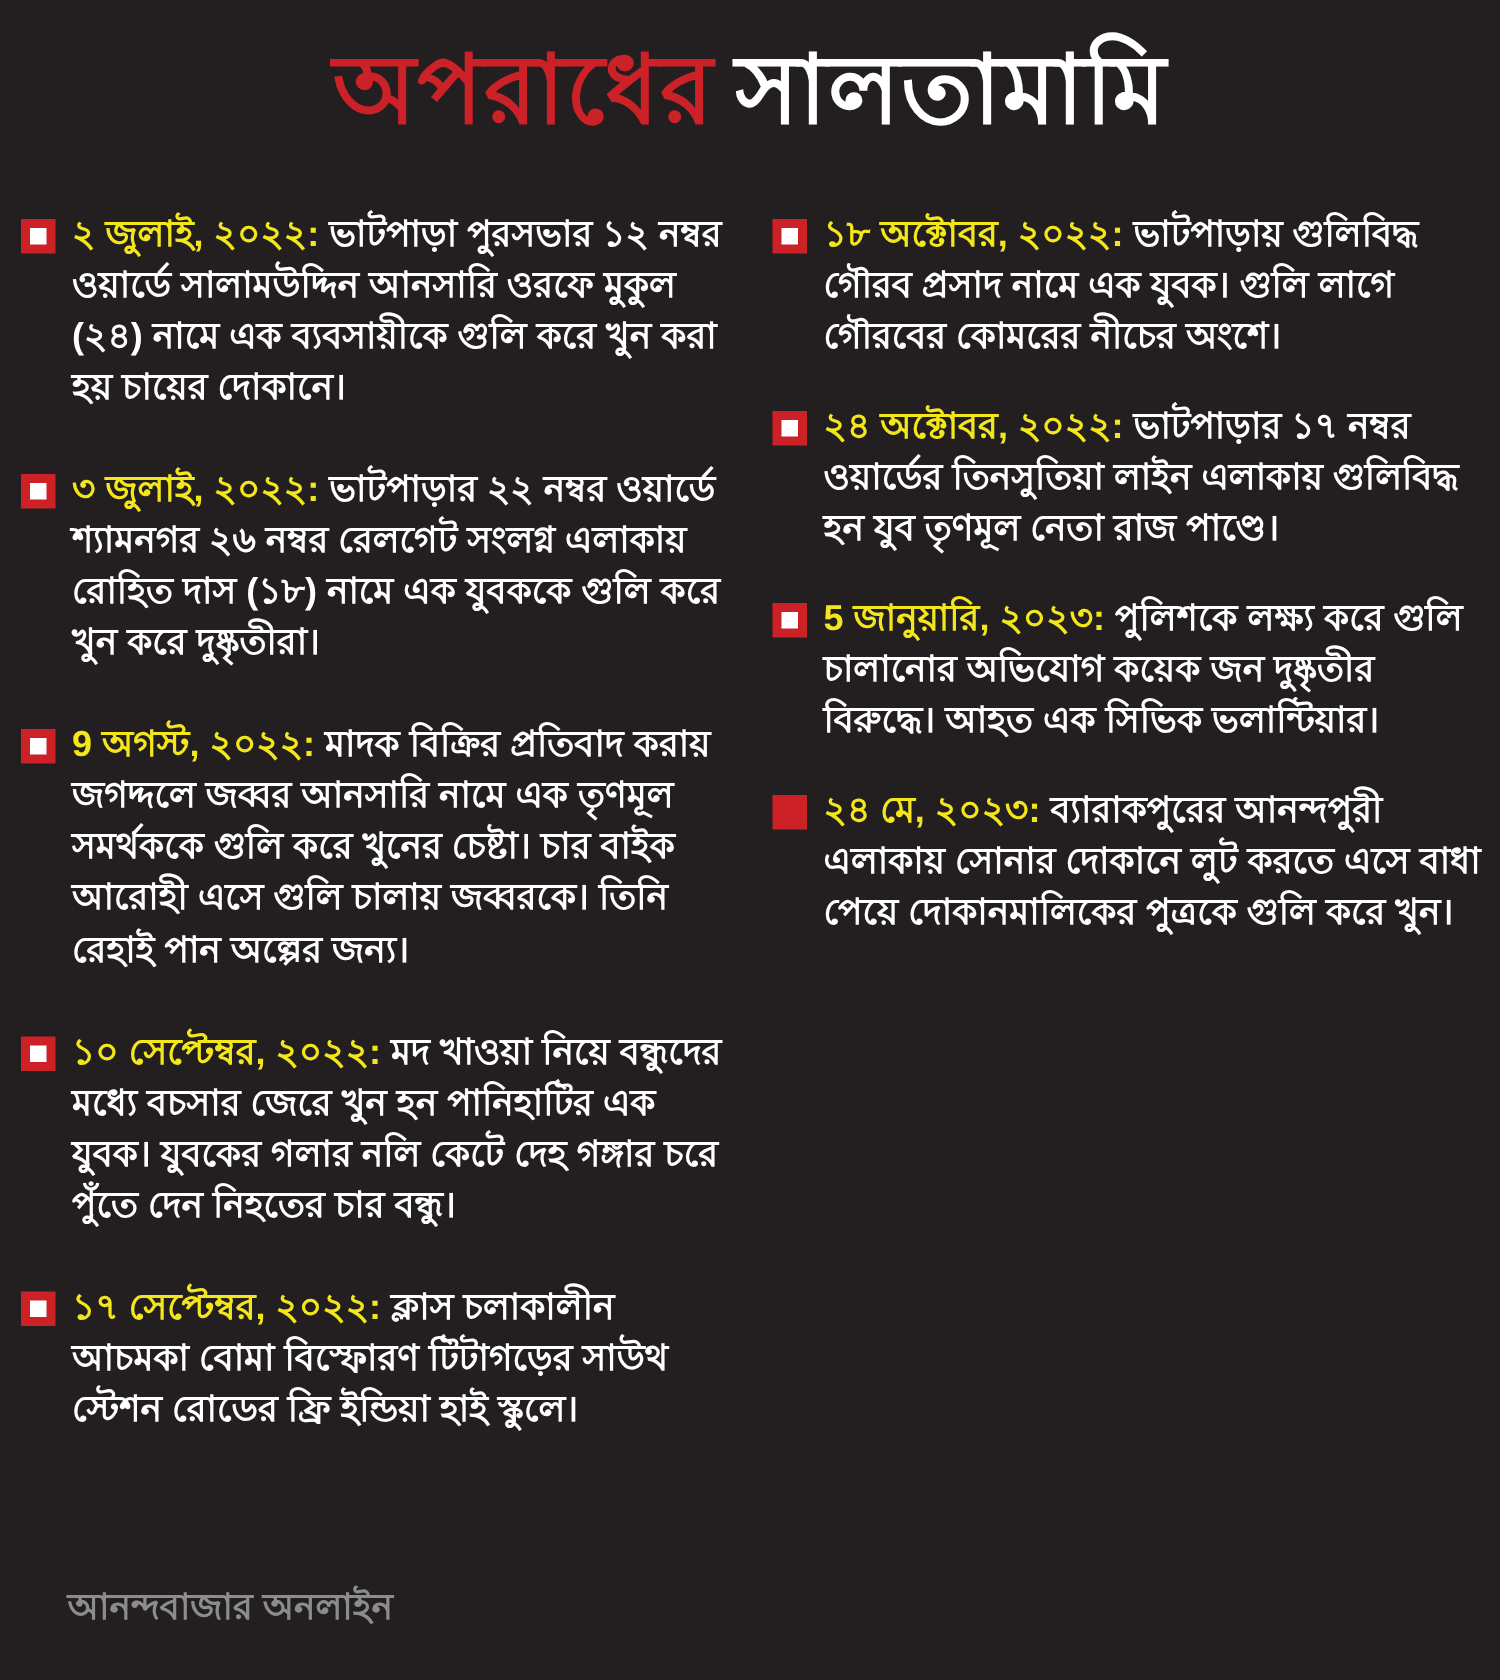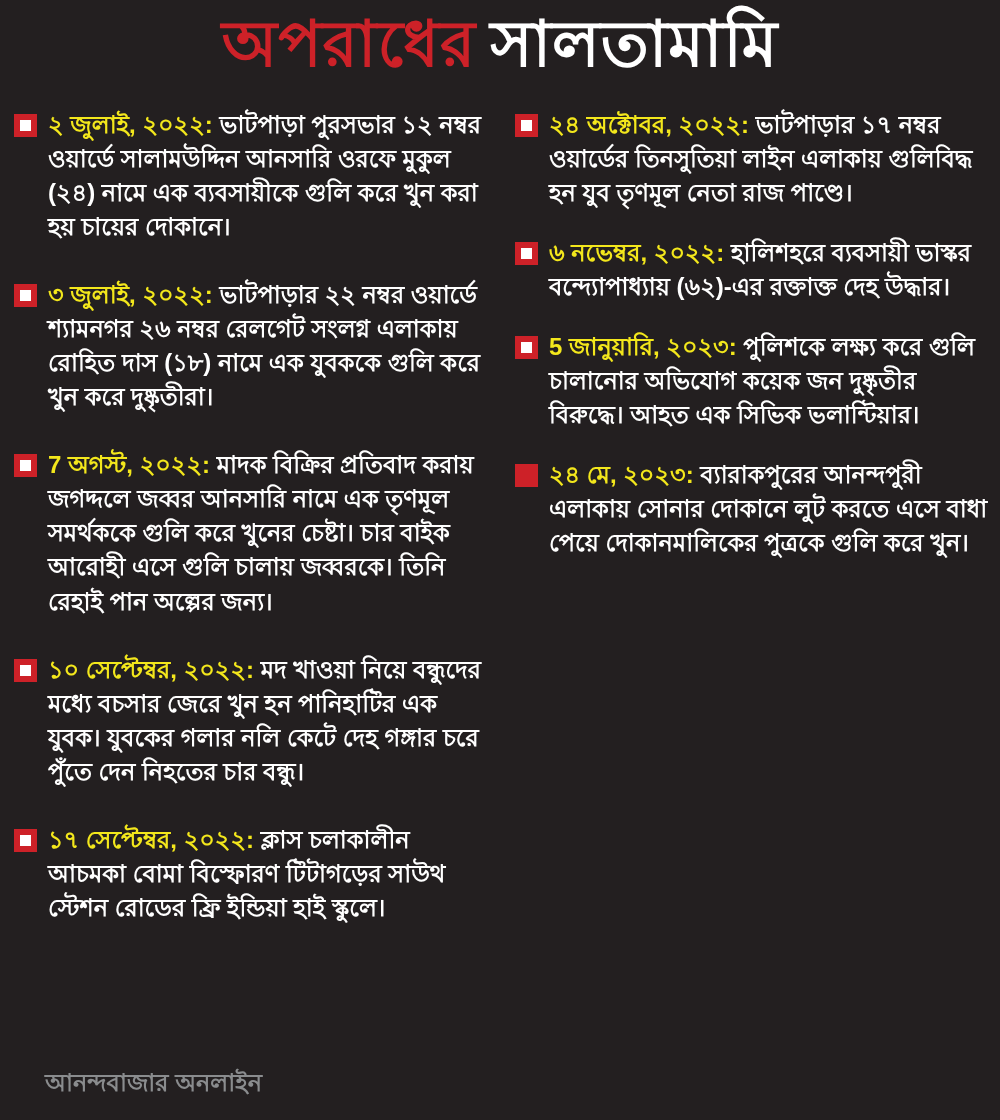--- a/index.html
+++ b/index.html
@@ -9,21 +9,21 @@
   }
   .page {
     position:relative;
     width:1000px;
     height:1120px;
     background:var(--bg, #231f20);
     overflow:hidden;
     margin:0 auto;
   }
   .title {
-    margin:0;
+    margin:16px;
     padding-top:8px;
     text-align:center;
     font-size:64px;
     line-height:1.15;
     font-weight:bold;
     letter-spacing:1px;
   }
   .title .red   { color:var(--red, #cd2128); }
   .title .white { color:var(--white, #ffffff); margin-left:14px; }
 
@@ -69,21 +69,21 @@
     line-height:1.42;
     font-weight:bold;
     color:var(--white, #ffffff);
   }
   .item .date { color:var(--yellow, #f3e71c); }
   .item .body { color:var(--white, #ffffff); }
 
   .watermark {
     position:absolute;
     left:45px;
-    bottom:16px;
+    bottom:28px;
     font-size:24px;
     font-weight:bold;
     color:var(--gray, #8a8c8e);
     text-align:right;
   }
 </style>
 </head>
 <body>
 
 <div class="page">
@@ -112,21 +112,21 @@
         <span class="date">৩ জুলাই, ২০২২: </span>
         <span class="body">ভাটপাড়ার ২২ নম্বর ওয়ার্ডে শ্যামনগর ২৬ নম্বর রেলগেট সংলগ্ন এলাকায় রোহিত দাস (১৮) নামে এক যুবককে গুলি করে খুন করে দুষ্কৃতীরা।</span>
       </p>
     </div>
 
     <div class="item">
       <span class="bullet">
         <span class="bullet-inner"></span>
       </span>
       <p>
-        <span class="date">7 অগস্ট, ২০২২: </span>
+        <span class="date">9 অগস্ট, ২০২২: </span>
         <span class="body">মাদক বিক্রির প্রতিবাদ করায় জগদ্দলে জব্বর আনসারি নামে এক তৃণমূল সমর্থককে গুলি করে খুনের চেষ্টা। চার বাইক আরোহী এসে গুলি চালায় জব্বরকে। তিনি রেহাই পান অল্পের জন্য।</span>
       </p>
     </div>
 
 
 
     <div class="item">
       <span class="bullet">
         <span class="bullet-inner"></span>
       </span>
@@ -140,41 +140,41 @@
       <span class="bullet">
         <span class="bullet-inner"></span>
       </span>
       <p>
         <span class="date">১৭ সেপ্টেম্বর, ২০২২: </span>
         <span class="body">ক্লাস চলাকালীন আচমকা বোমা বিস্ফোরণ টিটাগড়ের সাউথ স্টেশন রোডের ফ্রি ইন্ডিয়া হাই স্কুলে।</span>
       </p>
     </div>
   </div>
     <div class="col col-right">
+    <div class="item">
+      <span class="bullet">
+        <span class="bullet-inner"></span>
+      </span>
+      <p>
+        <span class="date">১৮ অক্টোবর, ২০২২: </span>
+        <span class="body">ভাটপাড়ায় গুলিবিদ্ধ গৌরব প্রসাদ নামে এক যুবক। গুলি লাগে গৌরবের কোমরের নীচের অংশে।</span>
+      </p>
+    </div>
 
     <div class="item">
       <span class="bullet">
         <span class="bullet-inner"></span>
       </span>
       <p>
         <span class="date">২৪ অক্টোবর, ২০২২: </span>
         <span class="body">ভাটপাড়ার ১৭ নম্বর ওয়ার্ডের তিনসুতিয়া লাইন এলাকায় গুলিবিদ্ধ হন যুব তৃণমূল নেতা রাজ পাণ্ডে।</span>
       </p>
     </div>
 
 
-    <div class="item">
-      <span class="bullet">
-        <span class="bullet-inner"></span>
-      </span>
-      <p>
-        <span class="date">৬ নভেম্বর, ২০২২: </span>
-        <span class="body">হালিশহরে ব্যবসায়ী ভাস্কর বন্দ্যোপাধ্যায় (৬২)-এর রক্তাক্ত দেহ উদ্ধার।</span>
-      </p>
-    </div>
 
 
     <div class="item">
       <span class="bullet">
         <span class="bullet-inner"></span>
       </span>
       <p>
         <span class="date">5 জানুয়ারি, ২০২৩: </span>
         <span class="body">পুলিশকে লক্ষ্য করে গুলি চালানোর অভিযোগ কয়েক জন দুষ্কৃতীর বিরুদ্ধে। আহত এক সিভিক ভলান্টিয়ার।</span>
       </p>

